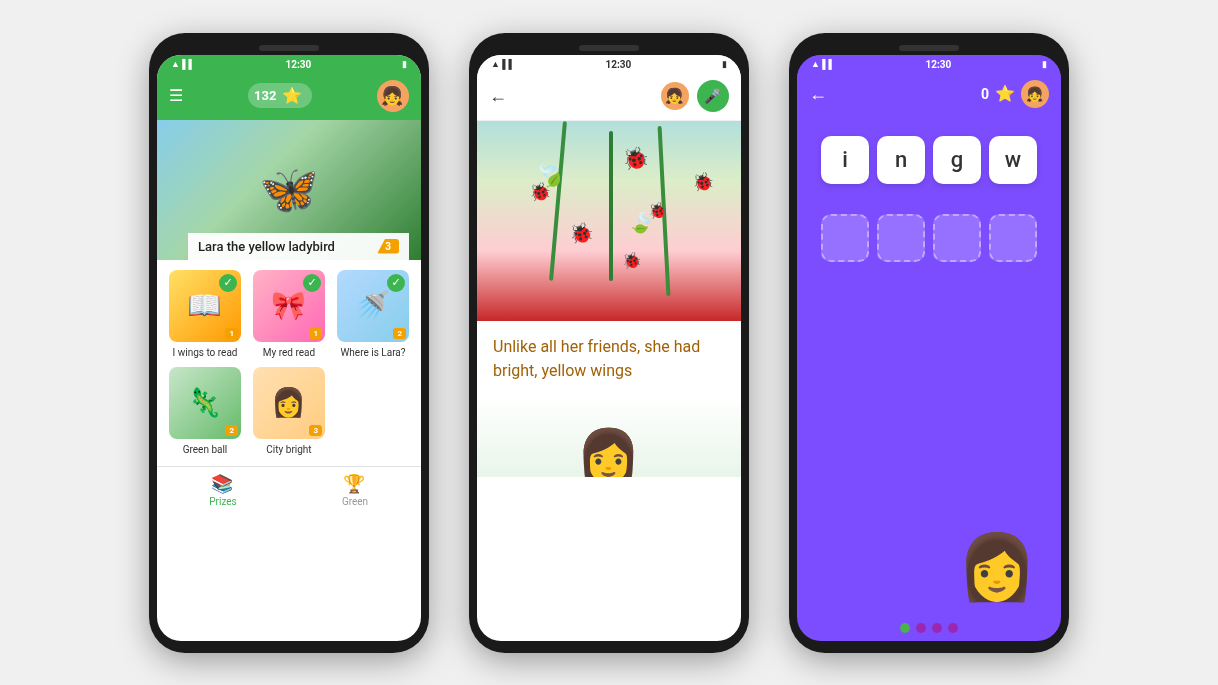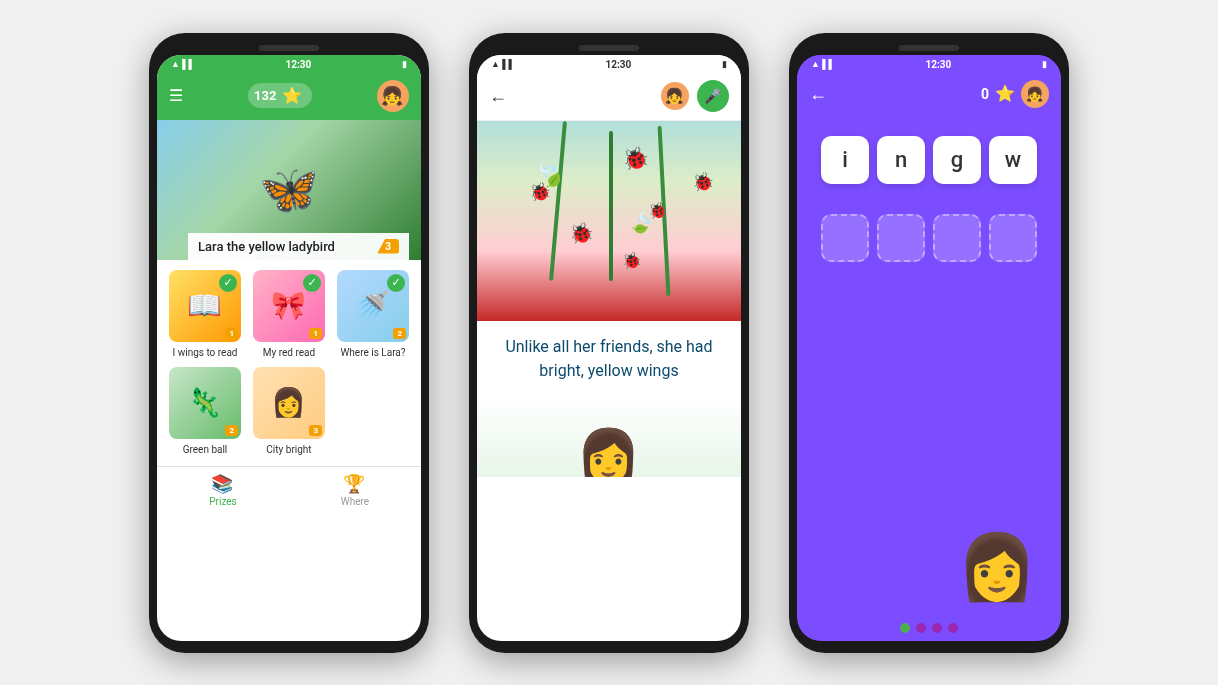--- a/index.html
+++ b/index.html
@@ -188,24 +188,23 @@
     .mic-btn {
       width: 32px; height: 32px;
       background: #3cb550;
       border-radius: 50%;
       display: flex; align-items: center; justify-content: center;
       color: #fff; font-size: 14px;
     }
     .story-text-area {
       padding: 14px 16px;
       font-size: 16px;
-      color: #0c4a6e;
+      color: #a16207;
       line-height: 1.5;
       font-weight: 400;
-      text-align: center;
     }
     .phone3-header {
       background: #7c4dff;
       padding: 8px 12px;
       display: flex;
       align-items: center;
       justify-content: space-between;
     }
     .score-area { display: flex; align-items: center; gap: 6px; }
     .score-num { color: #fff; font-size: 14px; font-weight: bold; }
@@ -345,21 +344,21 @@
       </div>
     </div>
 
     <div class="phone1-bottom-nav">
       <div class="nav-item active">
         <span class="nav-icon">📚</span>
         <span>Prizes</span>
       </div>
       <div class="nav-item">
         <span class="nav-icon">🏆</span>
-        <span>Where</span>
+        <span>Green</span>
       </div>
     </div>
   </div>
 </div>
 
 <div class="phone">
   <div class="phone-speaker"></div>
   <div class="phone-screen">
 
     <div class="phone-status" style="background:#fff; padding:4px 14px 2px;">

